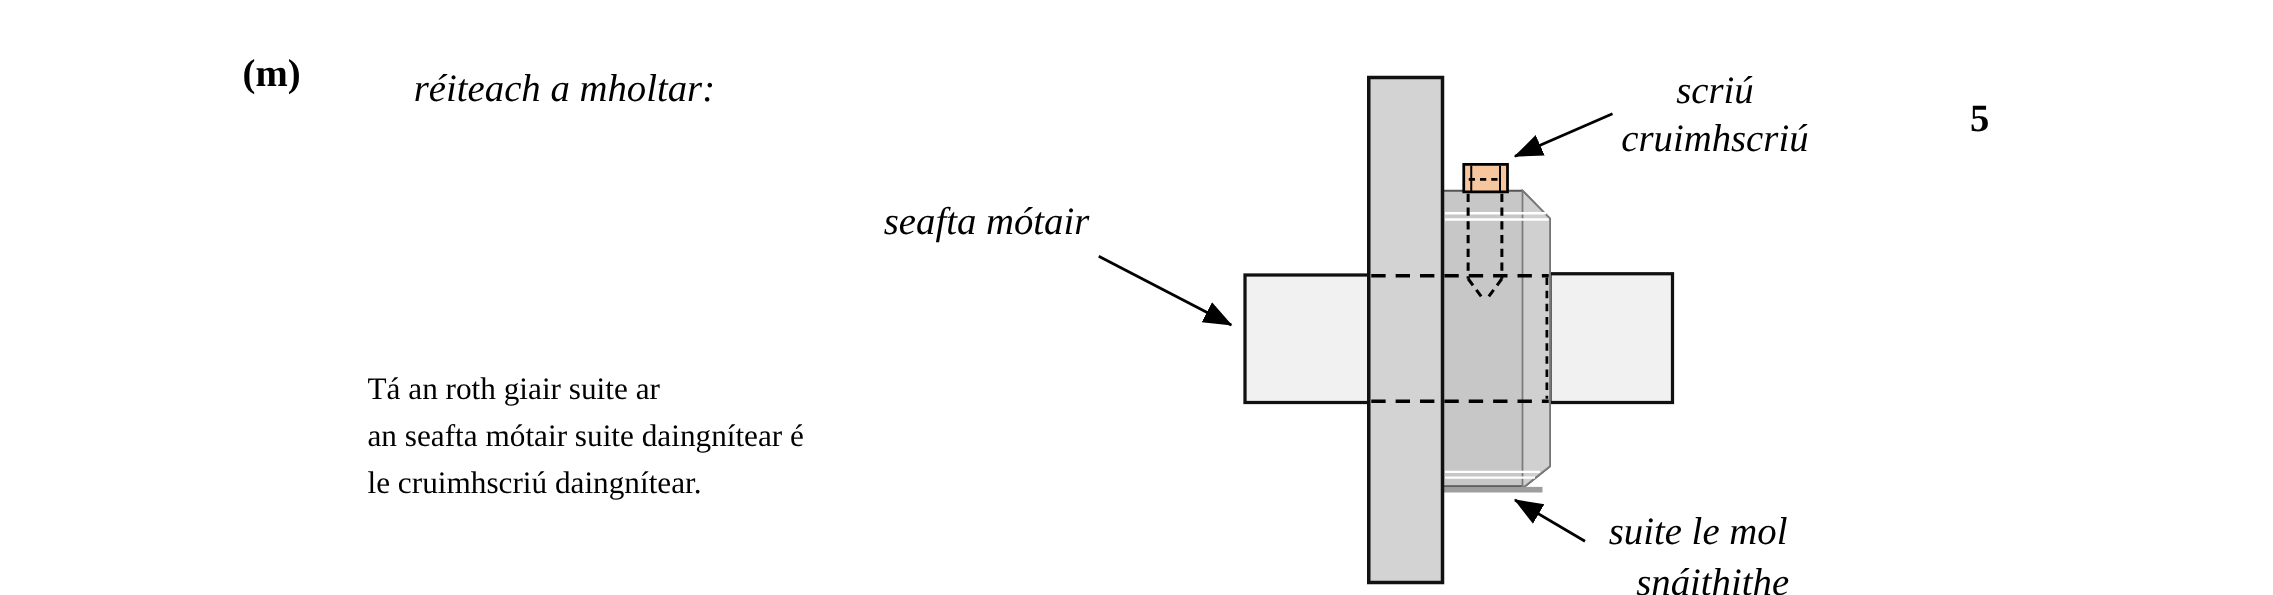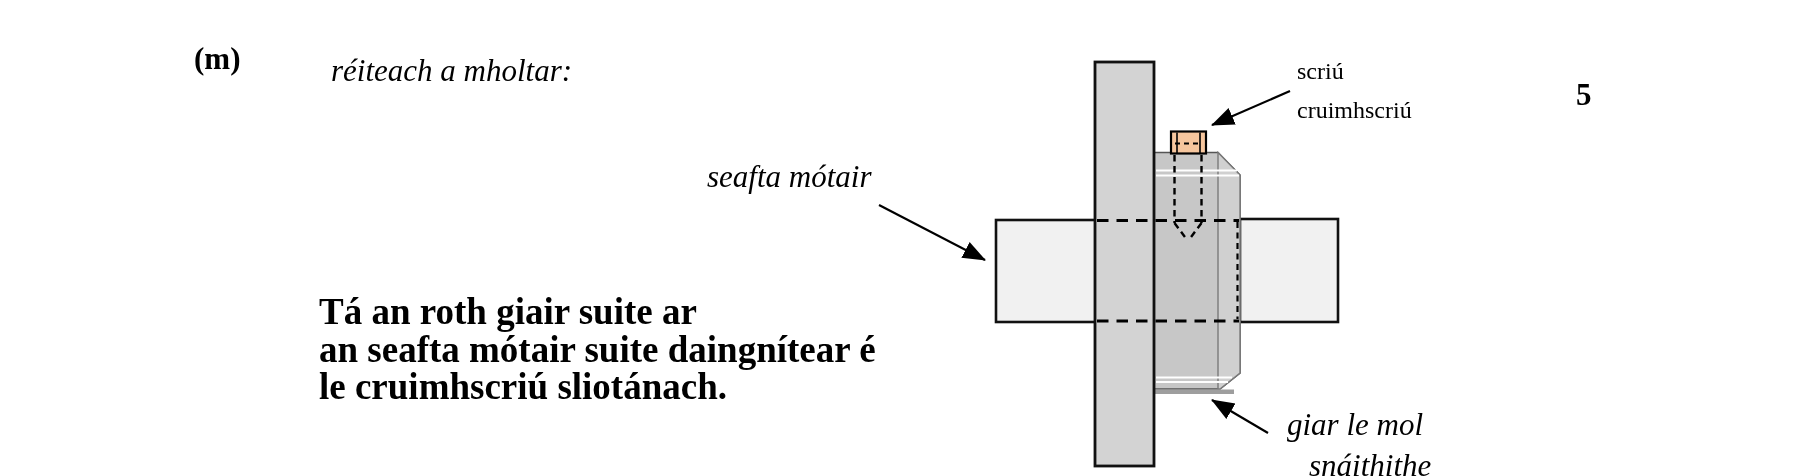--- a/index.html
+++ b/index.html
@@ -10,23 +10,23 @@
     background: #ffffff;
     overflow: hidden;
     font-family: "Liberation Serif", serif;
     color: #000;
   }
   svg.diagram { position: absolute; left: 0; top: 0; }
   .t { position: absolute; white-space: nowrap; line-height: 1.2; }
   .section-label { left: 194px; top: 40px; font-size: 31px; font-weight: bold; }
   .section-title { left: 331px; top: 40px; font-size: 31px; font-style: italic; margin-top: 12px; }
   .marks { left: 1576px; top: 76px; font-size: 31px; font-weight: bold; }
-  .body-text { left: 319px; top: 293px; font-size: 37px; line-height: 37.5px; font-weight: bold; }
+  .body-text { left: 294px; top: 293px; font-size: 25px; line-height: 37.5px; }
   .label-shaft { left: 707px; top: 158px; font-size: 31px; font-style: italic; text-align: center; }
-  .label-screw { left: 1297px; top: 52px; font-size: 24px; line-height: 39px; }
+  .label-screw { left: 1297px; top: 52px; font-size: 31px; font-style: italic; line-height: 39px; text-align: center; }
   .label-gear { left: 1287px; top: 404px; font-size: 31px; font-style: italic; line-height: 41px; }
   .label-gear .line2 { padding-left: 22px; }
 </style>
 </head>
 <body>
 
 <div class="canvas">
 
   <svg class="diagram" width="1818" height="476" viewBox="0 0 1818 476">
     <defs>
@@ -70,28 +70,28 @@
     <line x1="1268" y1="433" x2="1212" y2="400" stroke="#000" stroke-width="2.2" marker-end="url(#ah)"></line>
   </svg>
 
   <div class="t section-label">(m)</div>
   <div class="t section-title">réiteach a mholtar:</div>
   <div class="t marks">5</div>
 
   <div class="t body-text">
     <div>Tá an roth giair suite ar</div>
     <div>an seafta mótair suite daingnítear é</div>
-    <div>le cruimhscriú sliotánach.</div>
+    <div>le cruimhscriú daingnítear.</div>
   </div>
 
   <div class="t label-shaft">seafta mótair</div>
 
   <div class="t label-screw">
     <div>scriú</div>
     <div>cruimhscriú</div>
   </div>
 
   <div class="t label-gear">
-    <div>giar le mol</div>
+    <div>suite le mol</div>
     <div class="line2">snáithithe</div>
   </div>
 
 </div>
 
 </body></html>

